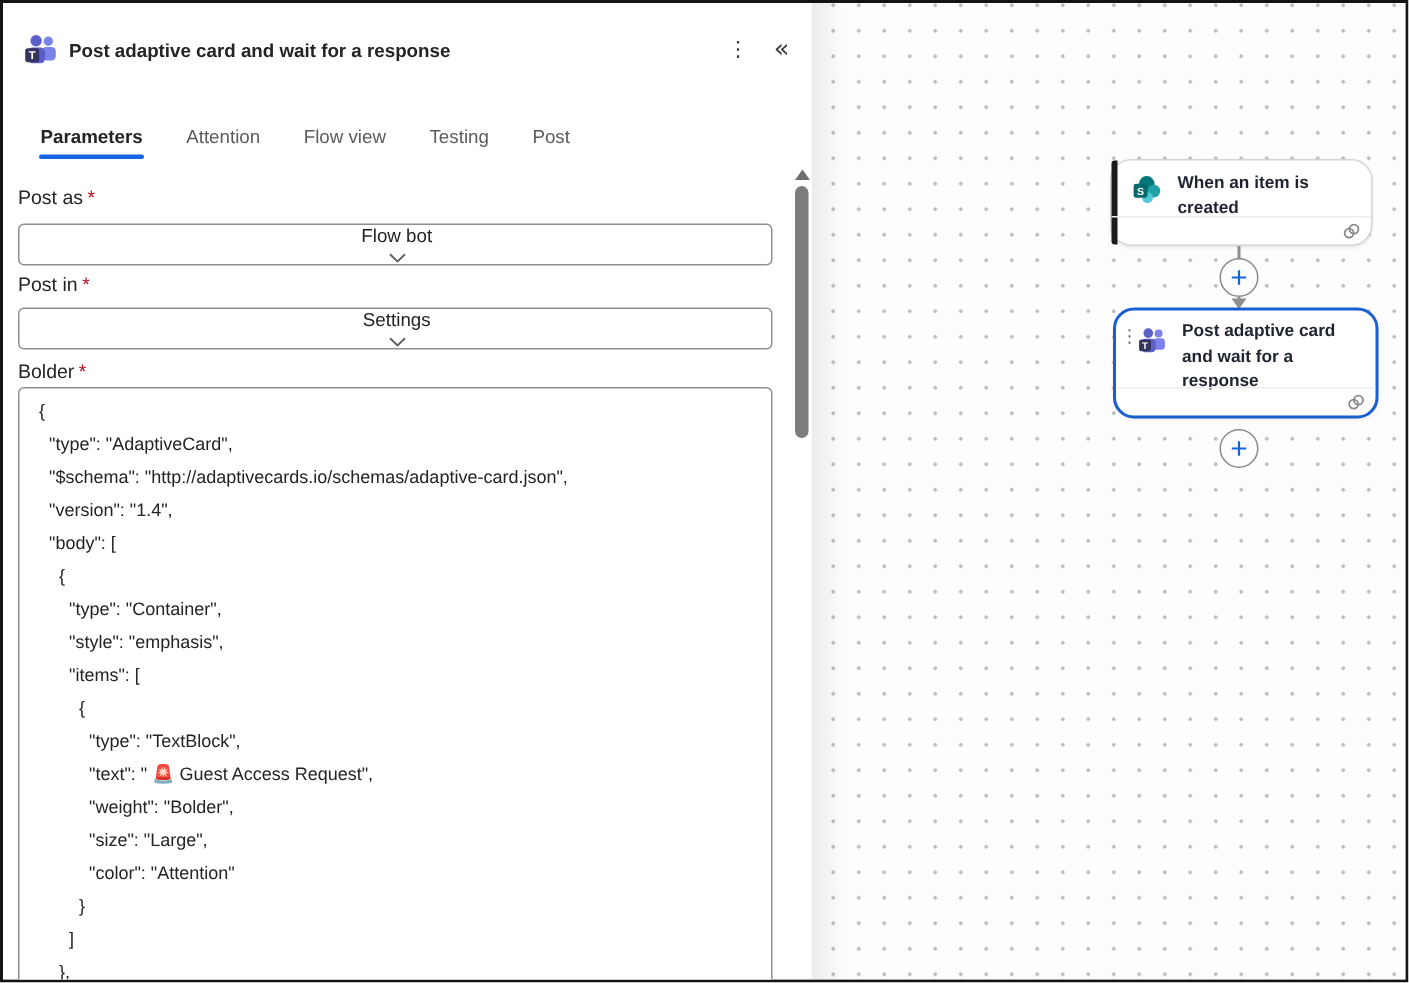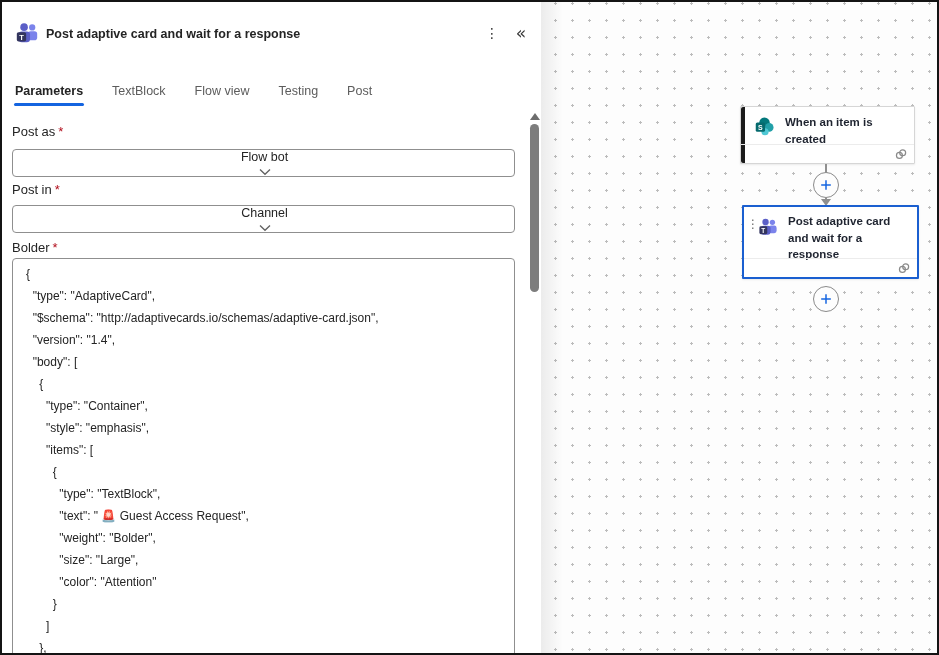--- a/index.html
+++ b/index.html
@@ -18,21 +18,21 @@
   
   .panel{position:absolute;left:0;top:0;width:539px;height:651px;background:#fff;z-index:2;}
   .panel-header-icon{position:absolute;left:12px;top:18px;width:26px;height:26px;}
   .panel-title{position:absolute;left:44px;top:25px;font-size:12.5px;font-weight:700;color:var(--text);}
   .icon-btn{position:absolute;top:20px;width:24px;height:22px;display:flex;align-items:center;justify-content:center;color:#3b3b3b;font-size:15px;cursor:pointer;background:none;border:none;font-family:"DejaVu Sans",sans-serif;}
   .more-btn{left:478px;font-size:14px;letter-spacing:0;}
   .collapse-btn{left:507px;font-size:17px;}
 
   .tabs{position:absolute;left:12px;top:78px;display:flex;gap:27px;}
   .tab{position:relative;font-size:12.5px;color:var(--muted);padding:4px 1px 8px 1px;cursor:pointer;background:none;border:none;font-family:"Liberation Sans",sans-serif;}
-  .tab.active{color:var(--text);font-weight:700;}
+  .tab.active{color:var(--text);font-weight:700;margin-left:12px;}
   .tab.active::after{content:"";position:absolute;left:0;right:0;bottom:0;height:3px;border-radius:2px;background:var(--accent);}
 
   .field-label{position:absolute;left:10px;font-size:13px;color:var(--text);}
   .req{color:var(--required);margin-left:3px;}
   .dropdown{position:absolute;left:10px;width:503px;height:28px;border:1px solid #8f8f8f;border-radius:4px;background:#fff;display:flex;align-items:center;padding:0 12px 0 14px;cursor:pointer;flex-direction:column;}
   .dropdown .value{flex:1;font-size:12.5px;color:var(--text);text-align:left;}
   .chevron{width:12px;height:8px;flex:none;}
 
   .message-box{position:absolute;left:10px;top:256px;width:503px;height:400px;border:1px solid #8f8f8f;border-radius:4px;background:#fff;
     font-family:"Liberation Sans",sans-serif;font-size:12px;line-height:22px;color:var(--text);
@@ -41,21 +41,21 @@
   
   .scroll-up{position:absolute;left:528px;top:111px;width:0;height:0;border-left:5px solid transparent;border-right:5px solid transparent;border-bottom:7px solid #6d6d6d;cursor:pointer;}
   .scroll-thumb{position:absolute;left:528px;top:122px;width:9px;height:168px;border-radius:5px;background:#7d7d7d;cursor:pointer;}
 
   
   .canvas{position:absolute;left:539px;top:0;width:396px;height:651px;background:#fdfdfd;
     background-image:radial-gradient(circle,#bcbcbc 1px,transparent 1.4px);
     background-size:17px 17px;background-position:6px 10px;}
   .canvas-shadow{position:absolute;left:0;top:0;bottom:0;width:22px;background:linear-gradient(to right,rgba(0,0,0,0.07),rgba(0,0,0,0));pointer-events:none;}
 
-  .node{position:absolute;background:#fff;border:1px solid var(--node-border);border-radius:1px;box-shadow:0 1px 2px rgba(0,0,0,.08);cursor:pointer;}
+  .node{position:absolute;background:#fff;border:1px solid var(--node-border);border-radius:14px;box-shadow:0 1px 2px rgba(0,0,0,.08);cursor:pointer;}
   .node.selected{border:2px solid var(--node-border-selected);}
   .node-body{display:flex;align-items:flex-start;}
   .node-title{font-size:11.5px;font-weight:700;color:#1f2430;line-height:16.5px;padding-top:7px;}
   .node-strip{position:absolute;left:0;right:0;bottom:0;height:19px;border-top:1px solid #ececec;display:flex;align-items:center;justify-content:flex-end;padding-right:6px;}
   .trigger-bar{position:absolute;left:0;top:0;bottom:0;width:4px;background:#1b1b1b;border-radius:2px 0 0 2px;}
   .node-dots{position:absolute;left:3px;top:11px;font-size:12px;color:#6b6b6b;font-family:"DejaVu Sans",sans-serif;line-height:1;cursor:pointer;background:none;border:none;}
 
   .vline{position:absolute;width:1.5px;background:var(--connector);}
   .arrow-head{position:absolute;width:0;height:0;border-left:5px solid transparent;border-right:5px solid transparent;border-top:7px solid var(--connector);}
   .plus-circle{position:absolute;width:26px;height:26px;border-radius:50%;border:1px solid #8a8a8a;background:#fdfdfd;display:flex;align-items:center;justify-content:center;cursor:pointer;}
@@ -76,41 +76,41 @@
         <rect x="2.6" y="11.2" width="8.6" height="8.6" rx="1.6" fill="#33355e"></rect>
         <text x="6.9" y="18" font-size="7" font-weight="bold" fill="#fff" text-anchor="middle" font-family="Liberation Sans,sans-serif">T</text>
       </svg>
     </span>
     <div class="panel-title">Post adaptive card and wait for a response</div>
     <button class="icon-btn more-btn">⋮</button>
     <button class="icon-btn collapse-btn">«</button>
 
     <div class="tabs">
       <button class="tab active">Parameters</button>
-      <button class="tab">TextBlock</button>
+      <button class="tab">Attention</button>
       <button class="tab">Flow view</button>
       <button class="tab">Testing</button>
       <button class="tab">Post</button>
     </div>
 
     <div class="field-label" style="top:122px;">
       <span>Post as</span><span class="req">*</span>
     </div>
     <div class="dropdown" style="top:147px;">
       <span class="value">Flow bot</span>
       <svg class="chevron" viewBox="0 0 12 8" fill="none">
           <path d="M1 1.5 L6 6.3 L11 1.5" stroke="#616161" stroke-width="1.3"></path>
         </svg>
     </div>
 
     <div class="field-label" style="top:180px;">
       <span>Post in</span><span class="req">*</span>
     </div>
     <div class="dropdown" style="top:203px;">
-      <span class="value">Channel</span>
+      <span class="value">Settings</span>
       <svg class="chevron" viewBox="0 0 12 8" fill="none">
           <path d="M1 1.5 L6 6.3 L11 1.5" stroke="#616161" stroke-width="1.3"></path>
         </svg>
     </div>
 
     <div class="field-label" style="top:238px;">
       <span>Bolder</span><span class="req">*</span>
     </div>
     <div class="message-box">{
   "type": "AdaptiveCard",

